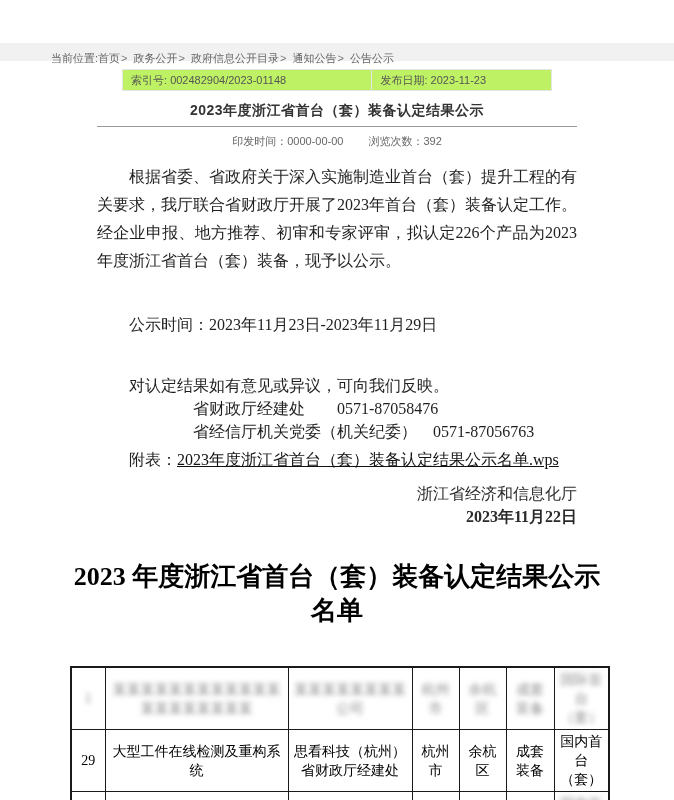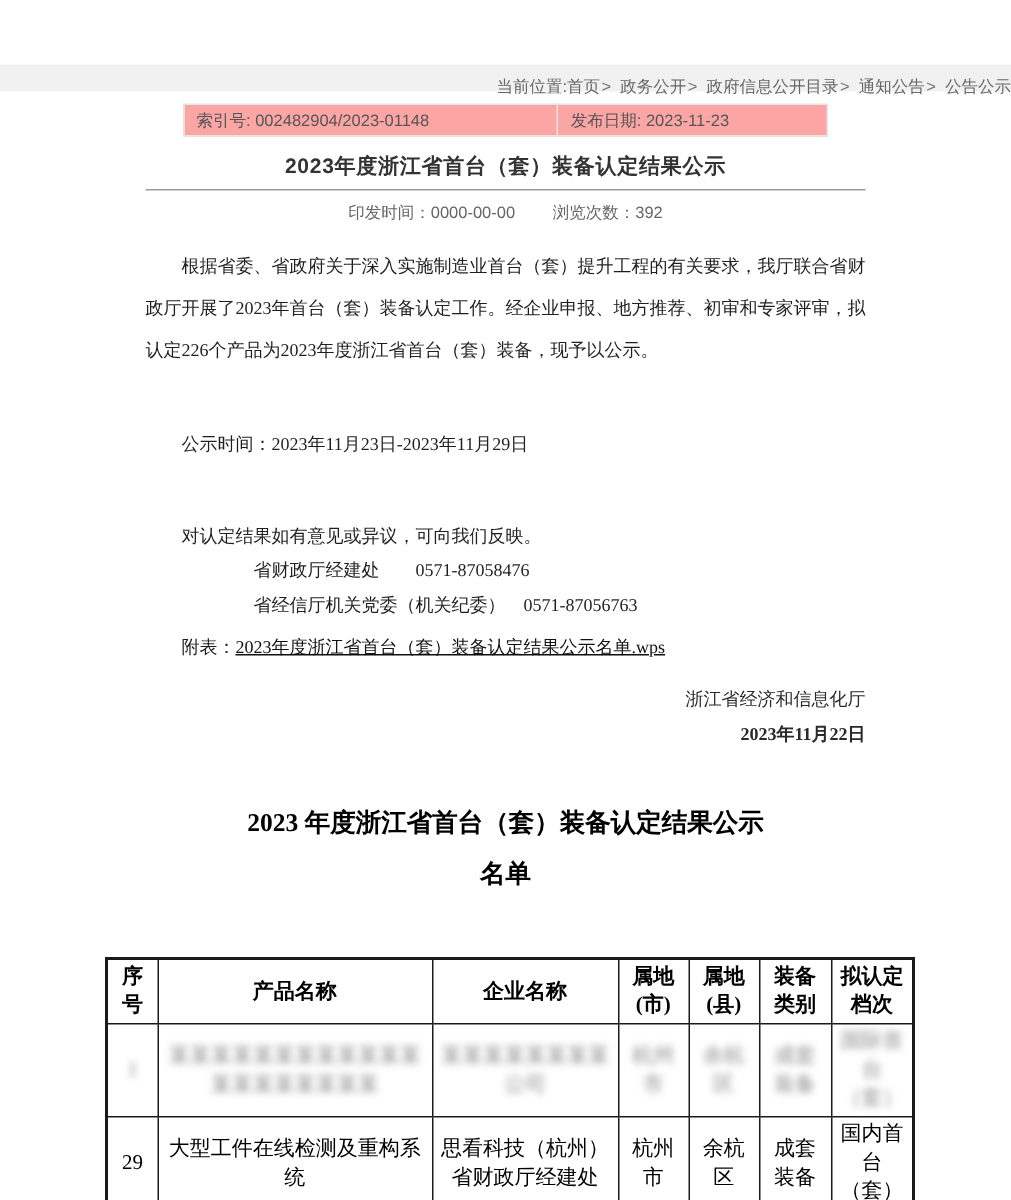--- a/index.html
+++ b/index.html
@@ -4,51 +4,50 @@
 <style>
   * { margin:0; padding:0; box-sizing:border-box; }
   html,body { width:674px; background:#fff; }
   body { height:800px; font-family:"Liberation Sans", sans-serif; overflow:hidden; }
 
   .top-gap { height:43px; }
   .breadcrumb-bar {
     height:18px; line-height:30px; background:#f1f1f1;
     padding-left:51px; font-size:11px; color:#666;
     white-space:nowrap;
-    text-align:right;
   }
   .breadcrumb-bar .crumb { color:#666; cursor:pointer; }
   .breadcrumb-bar .sep { margin:0 3px 0 1px; color:#777; }
 
   table.meta { width:430px; margin:8px auto 0; border-collapse:collapse;
     font-size:11px; color:#555; }
   table.meta td { border:1px solid #e4e4e4; height:21px; padding:2px 8px;
-    background:#fca5a5; }
+    background:#bef264; }
   table.meta td.c1 { width:250px; }
   table.meta td.c2 { width:180px; }
 
   .doc-title { margin-top:11px; text-align:center; font-size:14px;
     font-weight:bold; color:#333; letter-spacing:0.5px; }
   .title-rule { width:480px; margin:6px auto 0; border-top:1px solid #9a9a9a; }
   .print-row { margin-top:7px; text-align:center; font-size:11px; color:#666; }
   .print-row .views { margin-left:22px; }
 
   .article { width:480px; margin:14px auto 0;
-    font-family:"Liberation Serif", serif; font-size:12px; color:#1f1f1f; }
+    font-family:"Liberation Serif", serif; font-size:16px; color:#1f1f1f; }
   .article .para { text-indent:2em; line-height:28px; text-align:justify; }
   .article .line { text-indent:2em; line-height:23px;margin-top:38px; }
   .article .cont { padding-left:6em; line-height:23px; }
   .attachment { margin-top:5px; text-indent:2em; line-height:23px; }
   .attachment a { color:#111; text-decoration:underline; cursor:pointer; }
   .sig-org { margin-top:13px; text-align:right; line-height:20px; color:#2a2a2a; }
   .sig-date { text-align:right; line-height:20px; margin-top:3px; color:#2a2a2a;font-weight:bold; }
 
   .big-title { margin-top:33px; text-align:center;
     font-family:"Liberation Serif", serif; font-weight:bold;
-    font-size:17px; line-height:34px; color:#000; }
+    font-size:26px; line-height:34px; color:#000; }
 
   table.result { margin:38px 0 0 70px; border-collapse:collapse;
     font-family:"Liberation Serif", serif; font-size:14px; color:#000;
     border:2px solid #1a1a1a; table-layout:fixed; width:538px; }
   table.result th, table.result td {
     border:1px solid #1a1a1a; text-align:center; vertical-align:middle;
     line-height:19px; padding:2px 3px; overflow:hidden; }
   table.result th { font-weight:bold; height:40px; }
   table.result td { height:38px; }
   col.w-no{width:34px;} col.w-prod{width:183px;} col.w-comp{width:124px;}
@@ -115,29 +114,20 @@
   <colgroup>
     <col class="w-no">
       <col class="w-prod">
       <col class="w-comp">
       <col class="w-city">
       <col class="w-cnty">
       <col class="w-cat">
       <col class="w-lvl">
   </colgroup>
   <tbody>
-      <tr>
-    <th>序号</th>
-    <th>产品名称</th>
-    <th>企业名称</th>
-    <th>属地(市)</th>
-    <th>属地(县)</th>
-    <th>装备类别</th>
-    <th>拟认定档次</th>
-  </tr>
   <tr class="blurred">
     <td>1</td>
     <td>某某某某某某某某某某某某某某某某某某某某</td>
     <td>某某某某某某某某公司</td>
     <td>杭州市</td>
     <td>余杭区</td>
     <td>成套装备</td>
     <td>国际首台（套）</td>
   </tr>
   <tr>

